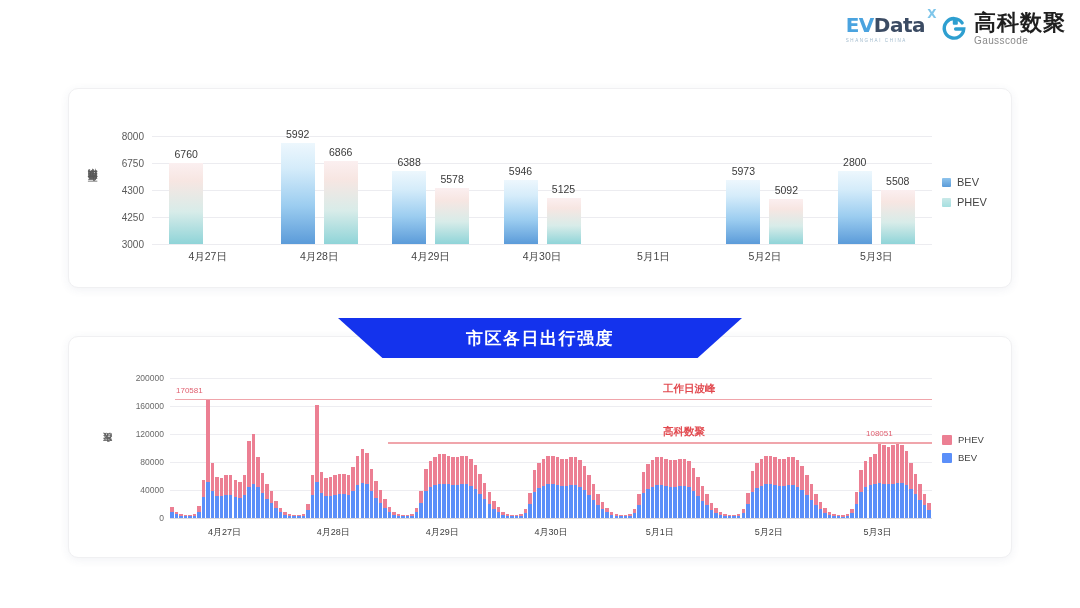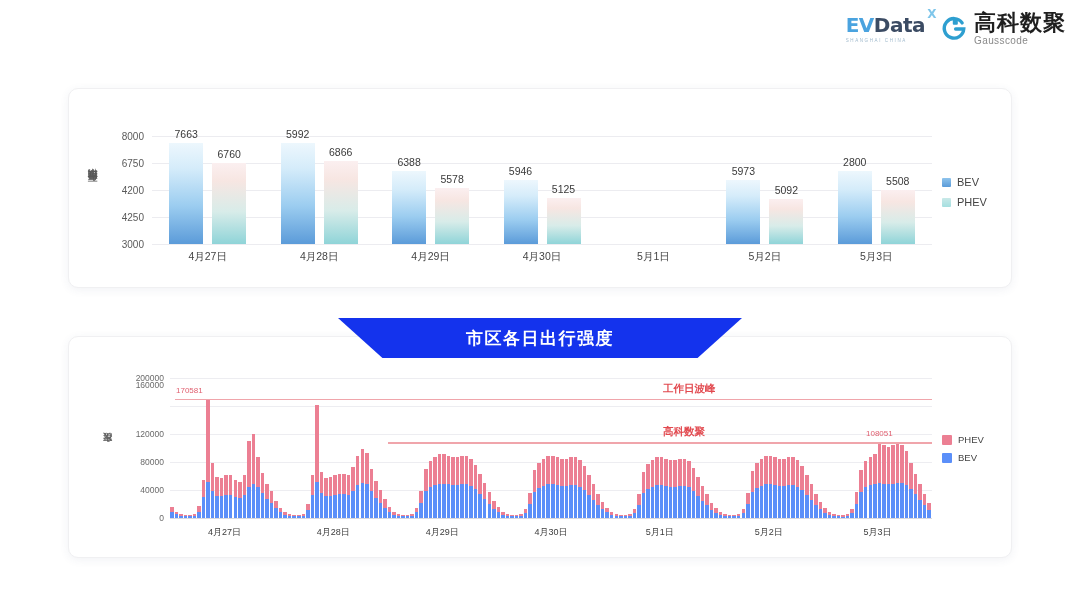--- a/index.html
+++ b/index.html
@@ -195,36 +195,33 @@
       </div>
     </div>
   </div>
 
   <div class="card" id="card-1"></div>
   <div class="chart1-wrap" id="chart1">
     <div class="c1-ylabel">每万辆出行车辆数</div>
     <div id="c1-ticks">
         <div class="c1-ytick" style="top: 244px;">3000</div>
         <div class="c1-ytick" style="top: 217px;">4250</div>
-        <div class="c1-ytick" style="top: 190px;">4200</div>
+        <div class="c1-ytick" style="top: 190px;">4300</div>
         <div class="c1-ytick" style="top: 163px;">6750</div>
         <div class="c1-ytick" style="top: 136px;">8000</div>
       </div>
     <div id="c1-grids">
         <div class="c1-grid" style="top: 244px;"></div>
         <div class="c1-grid" style="top: 217px;"></div>
         <div class="c1-grid" style="top: 190px;"></div>
         <div class="c1-grid" style="top: 163px;"></div>
         <div class="c1-grid" style="top: 136px;"></div>
       </div>
     <div class="c1-plot" id="c1-plot">
         <div class="c1-group" style="left: 17.2143px;">
-          <div class="c1-bar bev" style="height: 100.721px;">
-            <span class="c1-val">7663</span>
-          </div>
           <div class="c1-bar phev" style="height: 81.216px;">
             <span class="c1-val">6760</span>
           </div>
         </div>
         <div class="c1-group" style="left: 128.643px;">
           <div class="c1-bar bev" style="height: 101.174px;">
             <span class="c1-val">5992</span>
           </div>
           <div class="c1-bar phev" style="height: 83.5056px;">
             <span class="c1-val">6866</span>
@@ -288,21 +285,21 @@
   <div class="banner" id="banner-2">
     <span class="banner-text">市区各日出行强度</span>
   </div>
   <div class="chart2-wrap" id="chart2">
     <div class="c2-ylabel">出行车次</div>
     <div id="c2-ticks">
         <div class="c2-ytick" style="top: 518px;">0</div>
         <div class="c2-ytick" style="top: 490px;">40000</div>
         <div class="c2-ytick" style="top: 462px;">80000</div>
         <div class="c2-ytick" style="top: 434px;">120000</div>
-        <div class="c2-ytick" style="top: 385px;">160000</div>
+        <div class="c2-ytick" style="top: 406px;">160000</div>
         <div class="c2-ytick" style="top: 378px;">200000</div>
       </div>
     <div id="c2-grids">
         <div class="c2-grid" style="top: 490px;"></div>
         <div class="c2-grid" style="top: 462px;"></div>
         <div class="c2-grid" style="top: 434px;"></div>
         <div class="c2-grid" style="top: 406px;"></div>
         <div class="c2-grid" style="top: 378px;"></div>
       </div>
     <div class="c2-plot" id="c2-plot">

